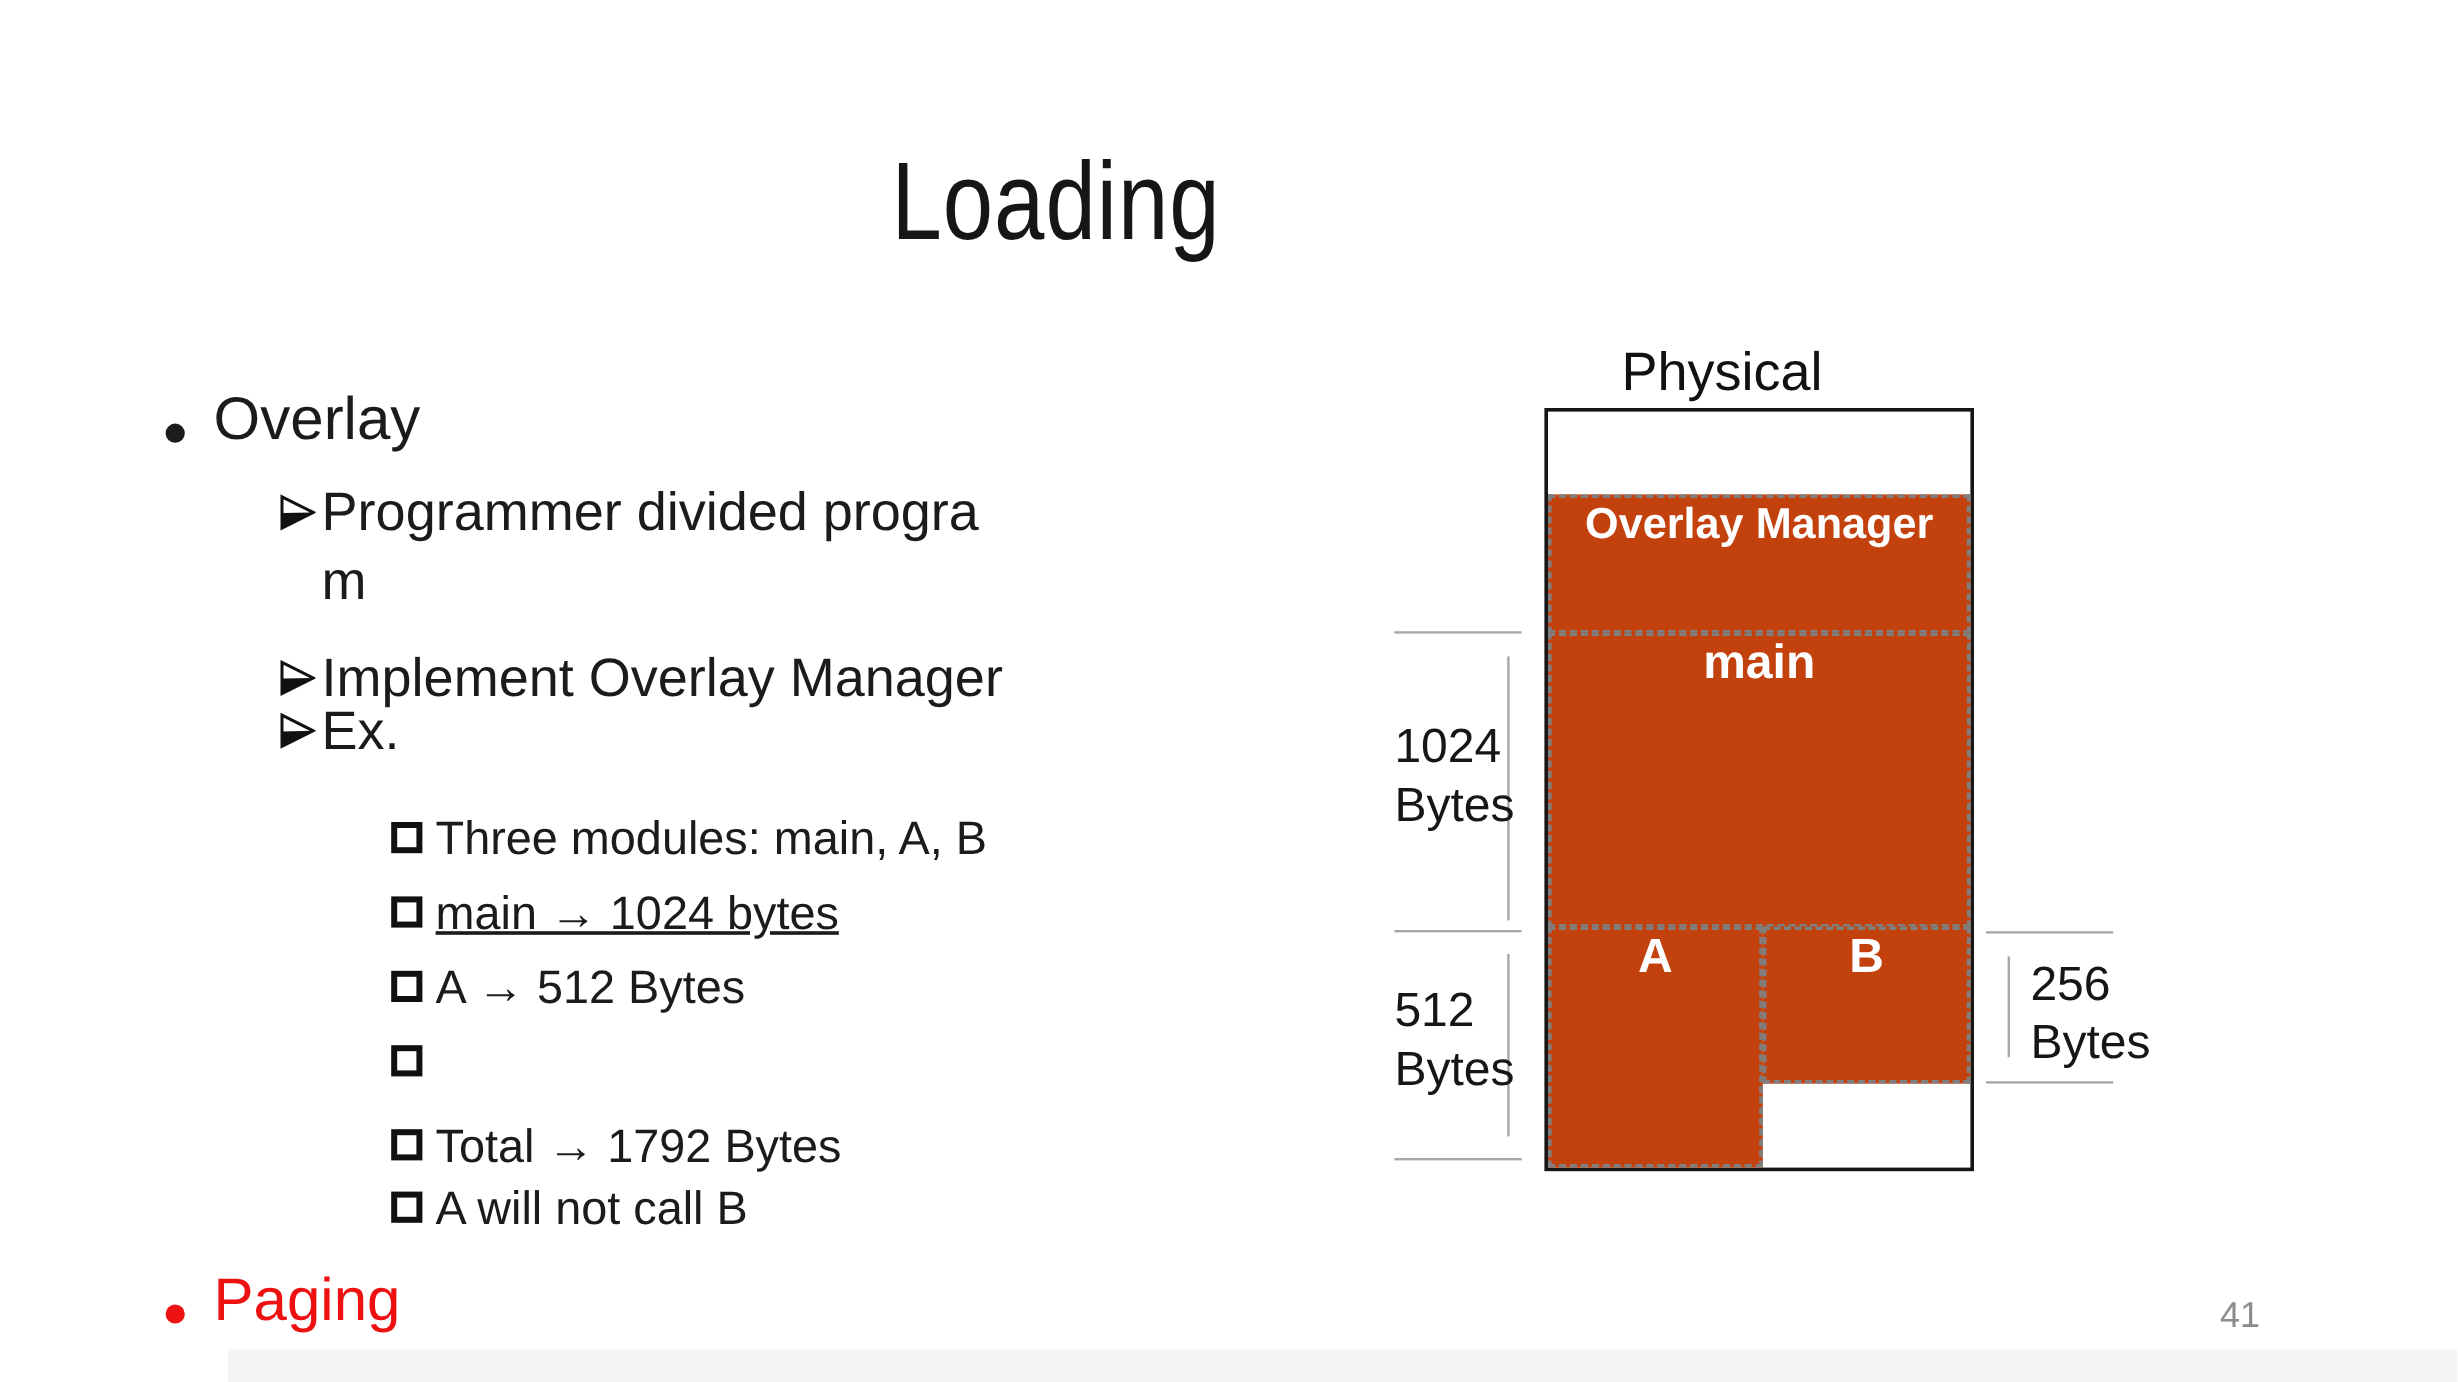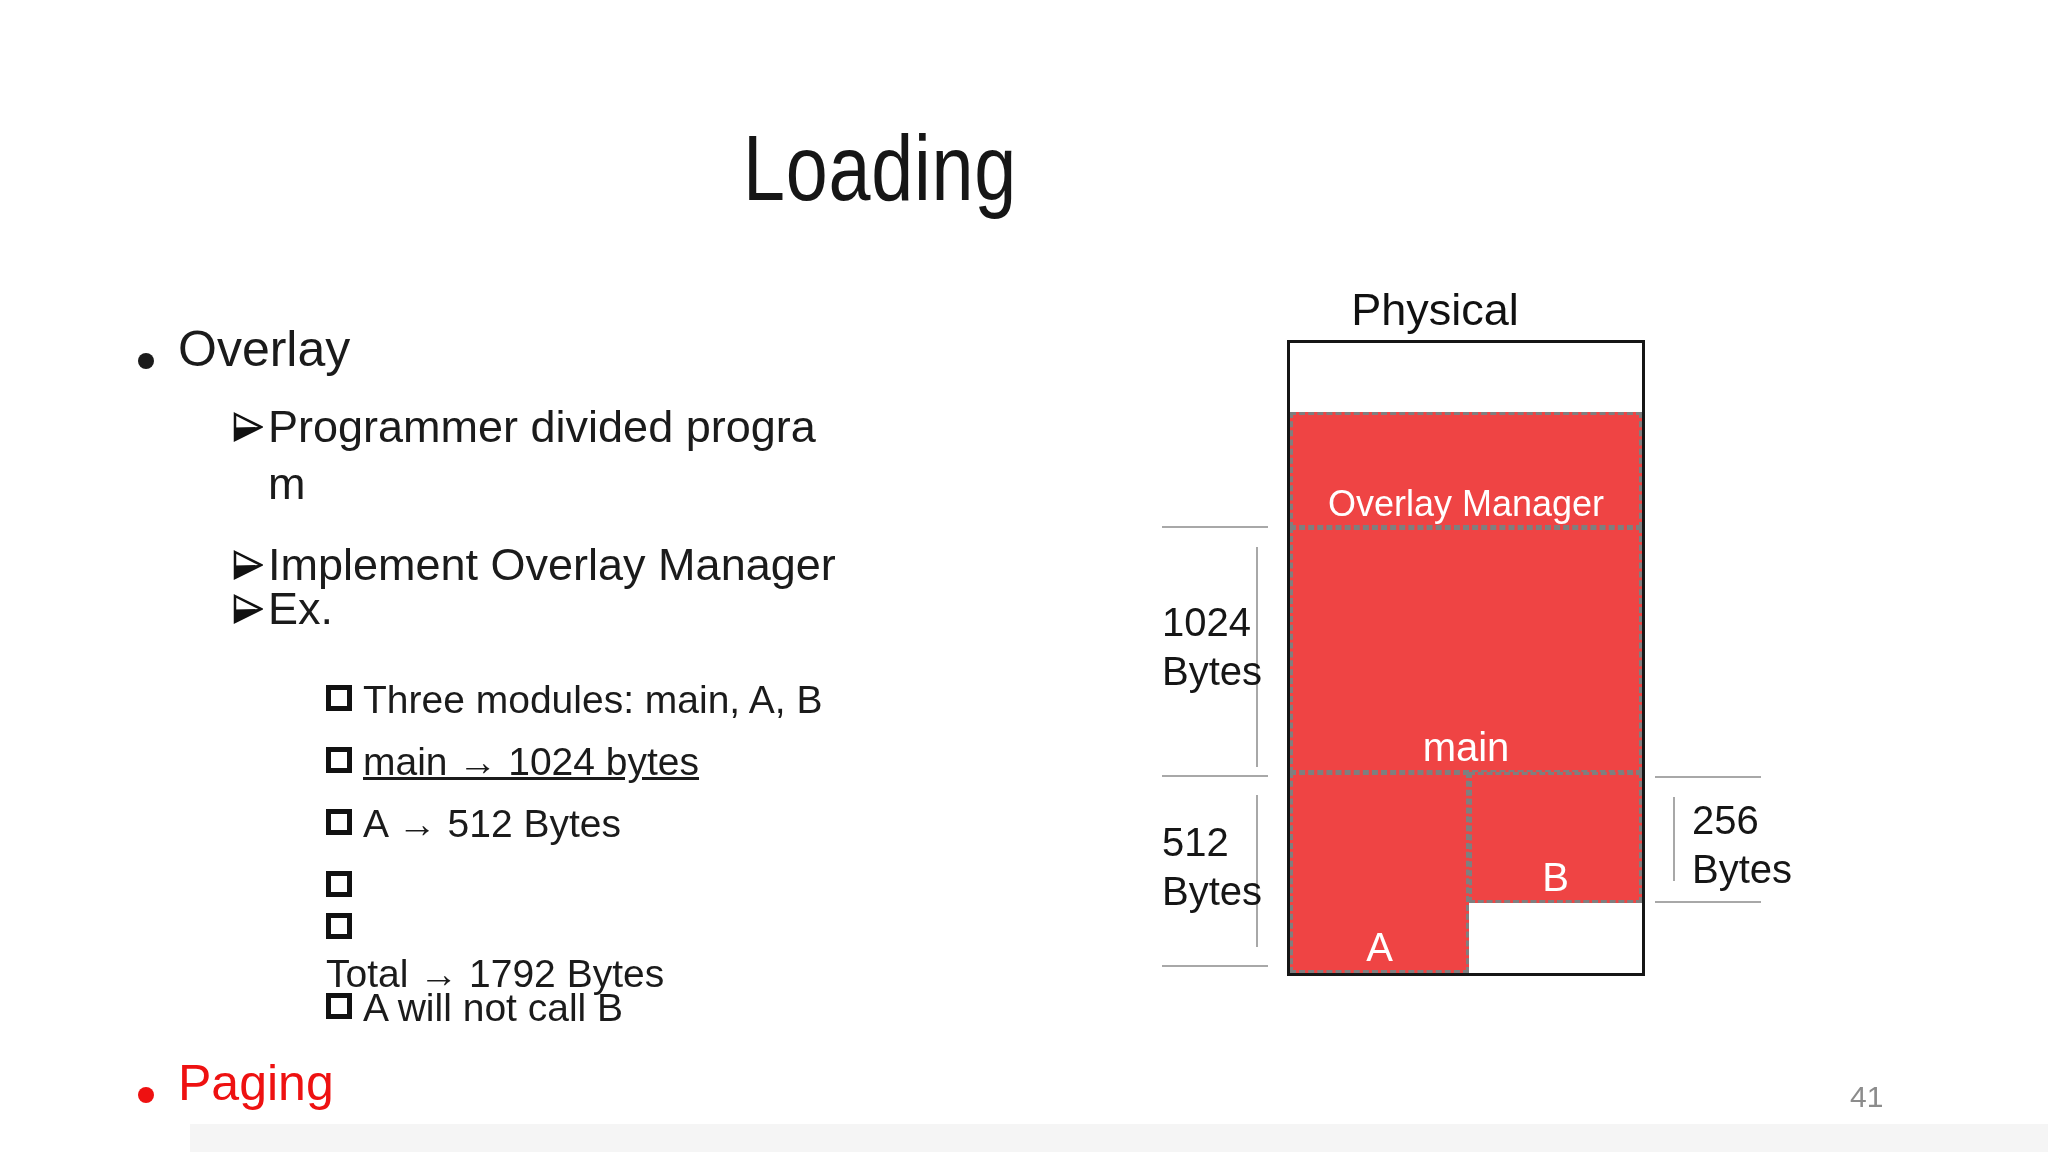--- a/index.html
+++ b/index.html
@@ -36,22 +36,22 @@
   .sq{width:16px;height:16px;border:5px solid #111;margin-top:9px;flex:0 0 auto;}
 
   
   .pm-label{left:1290px;top:284px;width:290px;text-align:center;font-size:45px;color:#111;}
   .pm-box{
     left:1287px;top:340px;width:358px;height:636px;
     border:3px solid #161616;background:#fff;box-sizing:border-box;
   }
   .region{
     position:absolute;box-sizing:border-box;
-    background:#ef4444;border:3px dashed #7f7f7f;
-    color:#ffffff;display:flex;align-items:flex-end;justify-content:center;
+    background:#c2410c;border:3px dashed #7f7f7f;
+    color:#ffffff;display:flex;align-items:flex-start;justify-content:center;font-weight:bold;
   }
   .r-om  {left:0;   top:69px;  width:352px;height:116px;font-size:36px;}
   .r-main{left:0;   top:184px; width:352px;height:246px;font-size:40px;}
   .r-a   {left:0;   top:429px; width:179px;height:201px;font-size:40px;}
   .r-b   {left:179px;top:429px;width:173px;height:131px;font-size:40px;}
 
   .mline{background:#a8a8a8;}
   .measure{font-size:40px;line-height:49px;white-space:pre-line;color:#161616;}
 
   .page-number{left:1850px;top:1080px;font-size:30px;color:#8c8c8c;}
@@ -100,21 +100,21 @@
   <span class="sq"></span>
   <span>main → 1024 bytes</span>
 </div>
 <div class="abs l3" style="left:310px;top:800px;">
   <span class="sq"></span>
   <span>A → 512 Bytes</span>
 </div>
 <div class="abs l3" style="left:310px;top:862px;">
   <span class="sq"></span>
 </div>
-<div class="abs l3" style="left:310px;top:904px;flex-direction:column;">
+<div class="abs l3" style="left:310px;top:932px;">
   <span class="sq"></span>
   <span>Total → 1792 Bytes</span>
 </div>
 <div class="abs l3" style="left:310px;top:984px;">
   <span class="sq"></span>
   <span>A will not call B</span>
 </div>
 
 <div class="abs l1 red" style="left:138px;top:1052px;">
   <span class="dot"></span>

